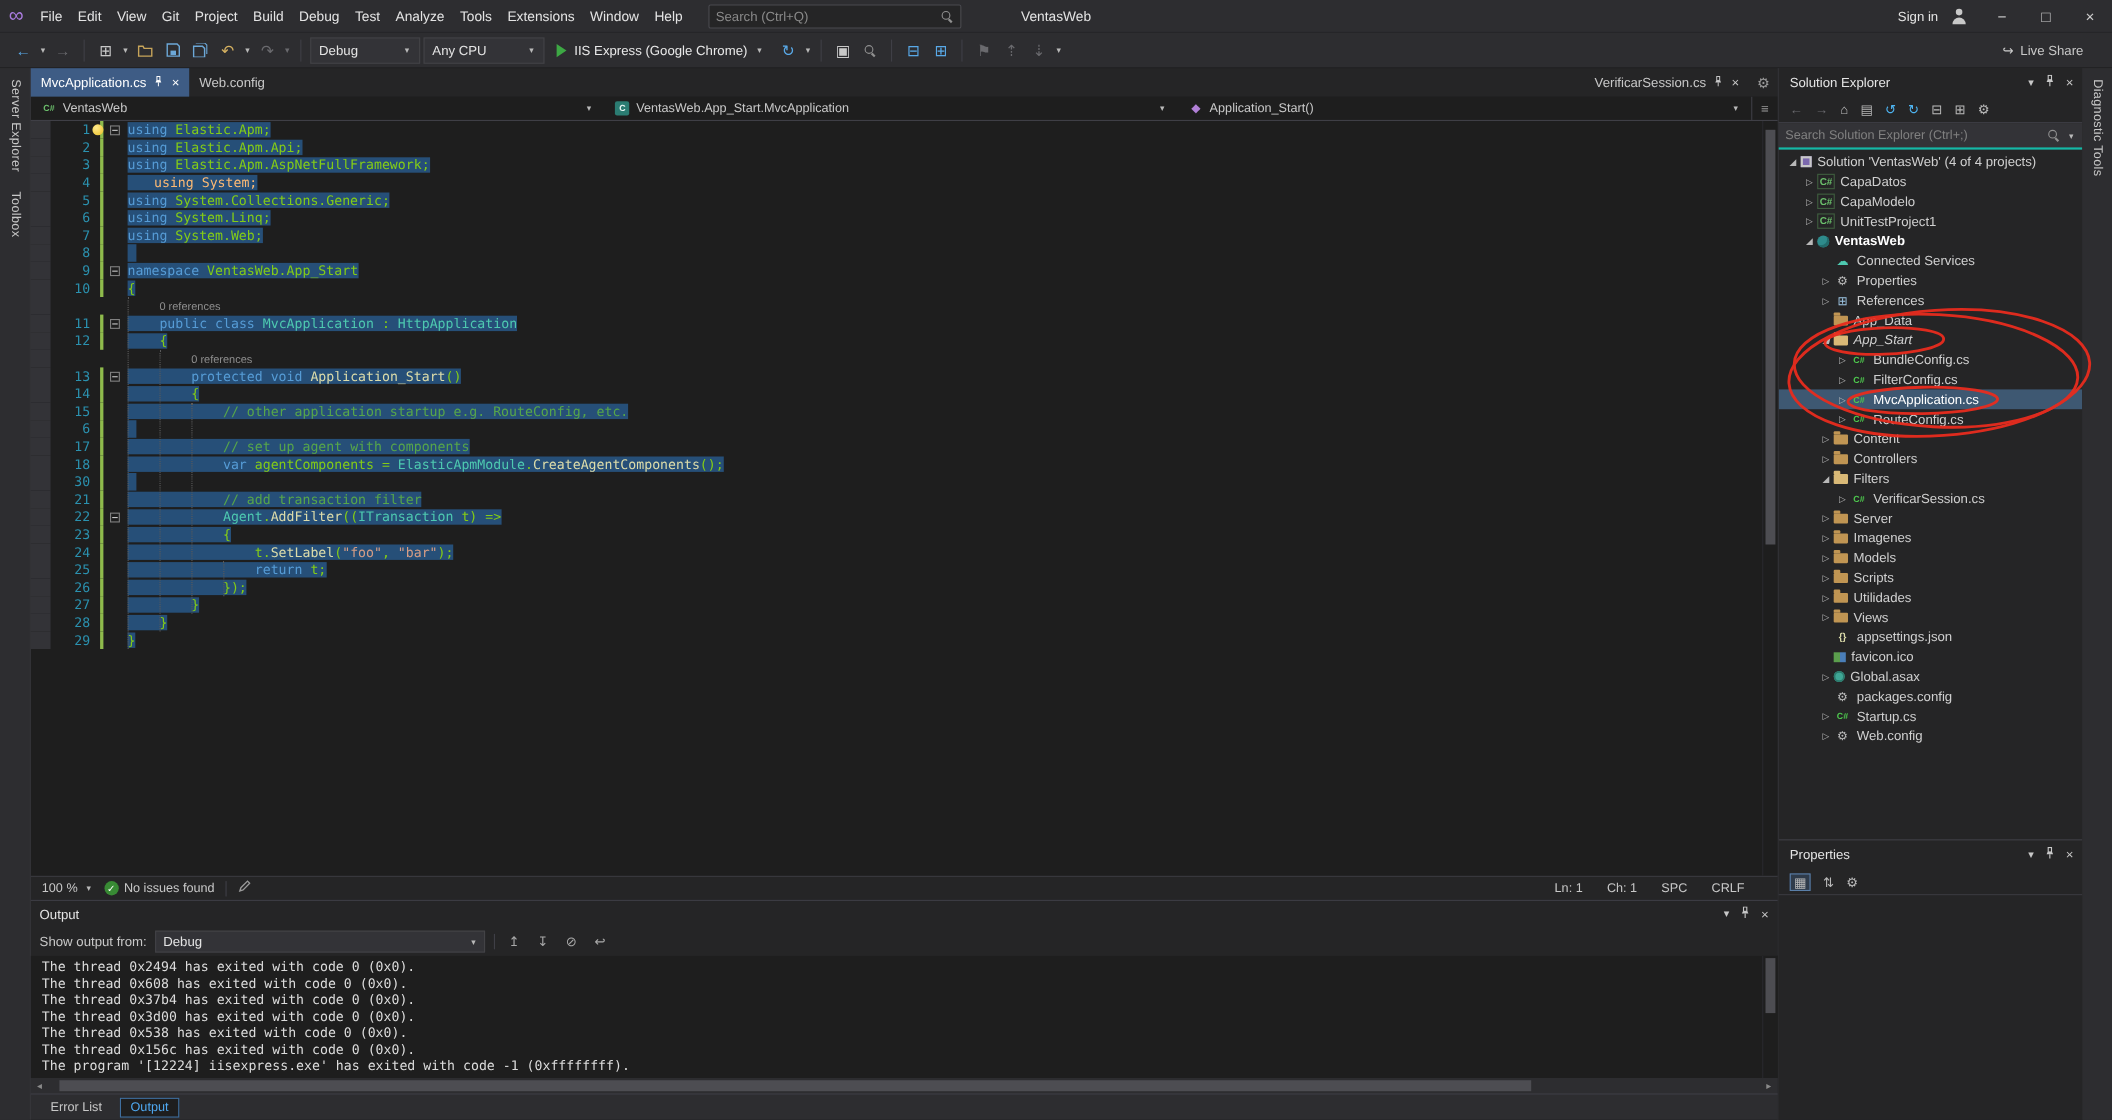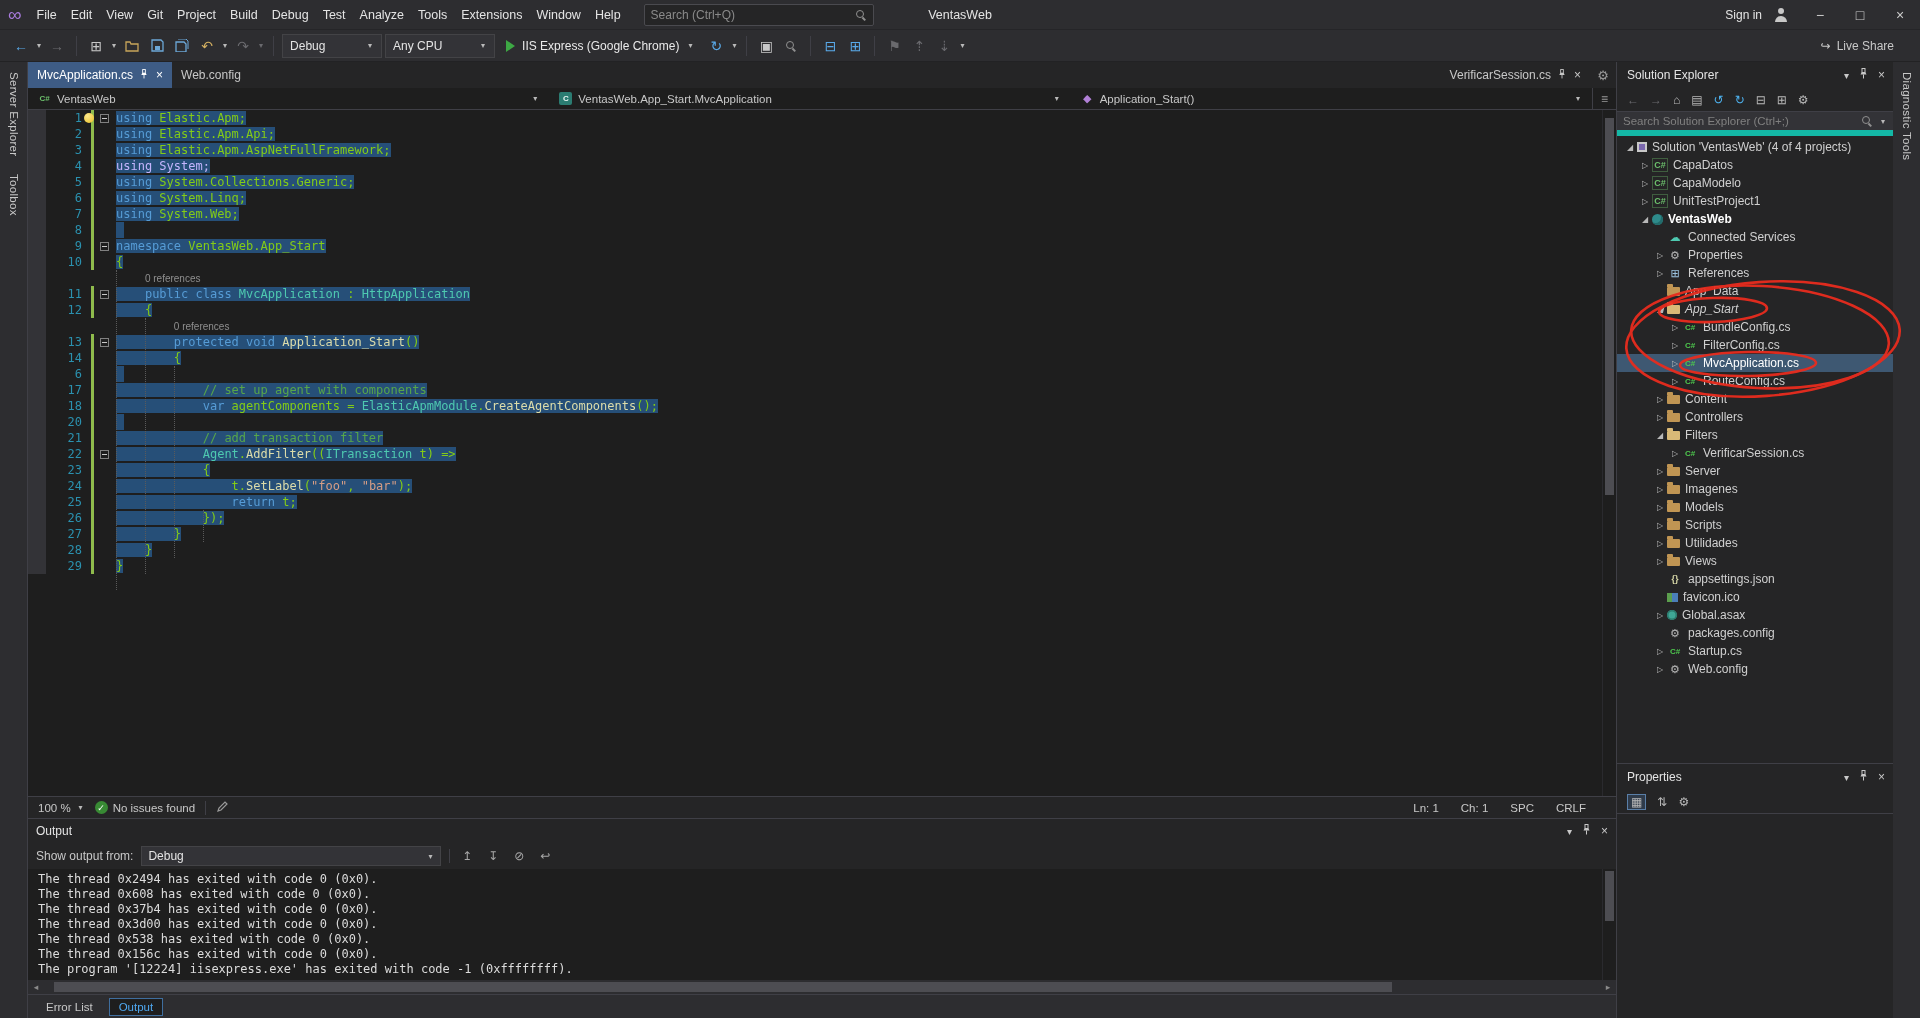--- a/index.html
+++ b/index.html
@@ -95,21 +95,21 @@
   .gnum { width:44px; flex:none; color:#2B91AF; text-align:right; padding-right:8px; }
   .gbar { width:6px; flex:none; position:relative; }
   .gbar.changed::after { content:""; position:absolute; left:1px; top:0; bottom:0; width:3px; background:#8FBB4C; }
   .gfold { width:16px; flex:none; display:flex; align-items:center; justify-content:center; }
   .foldbox { width:9px; height:9px; border:1px solid #808080; background:#1E1E1E; position:relative; }
   .foldbox::after { content:""; position:absolute; left:1px; right:1px; top:3px; height:1px; background:#C8C8C8; }
   .gtext { flex:1; padding-left:4px; min-width:0; }
   .gtext .sel { background:#264F78; }
   .selstub { display:inline-block; width:8px; height:16px; background:#264F78; vertical-align:top; }
   .tok-k { color:#569CD6; } .tok-t { color:#4EC9B0; } .tok-m { color:#DCDCAA; }
-  .tok-c { color:#57A64A; } .tok-s { color:#D69D85; } .tok-p { color:#84cc16;margin-top:10px; } .tok-d { color:#c4b5fd; }
+  .tok-c { color:#57A64A; } .tok-s { color:#D69D85; } .tok-p { color:#84cc16;margin-top:10px; } .tok-d { color:#fdba74;padding-left:24px; }
   .lens-text { color:#8F8F8F; font-size:10px; font-family:"Liberation Sans",sans-serif; }
   .bulb { position:absolute; left:-6px; top:3px; width:10px; height:10px; border-radius:50%;
     background:radial-gradient(circle at 35% 30%, #FFE98C, #E8BE24); z-index:4; }
   .guide { position:absolute; width:0; border-left:1px dotted #5A5A5A; z-index:3; pointer-events:none; }
 
   .vscroll { width:14px; flex:none; background:#1E1E1E; border-left:1px solid #2A2A2E; position:relative; }
   .vthumb { position:absolute; left:2px; right:2px; background:#4D4D52; }
 
   
   .estatus { height:22px; background:#252526; border-top:1px solid #3F3F46; display:flex;
@@ -149,21 +149,21 @@
   
   .rpanel { width:276px; background:#252526; display:flex; flex-direction:column; flex:none; }
   .phead { height:26px; display:flex; align-items:center; padding:0 8px 0 10px; font-size:12px;
     color:#E4E4E4; flex:none; }
   .ptools { height:24px; display:flex; align-items:center; gap:11px; padding:0 10px; color:#B8B8B8;
     border-bottom:1px solid #3F3F46; font-size:12px; flex:none; }
   .ptools .pt { font-size:12px; }
   .pt.dim { color:#6A6A6E; } .pt.blue { color:#4EB3F0; }
   .pt.boxed { border:1px solid #5A7FA8; background:#2F3B4A; padding:0 3px; }
   .psearch { height:24px; display:flex; align-items:center; background:#333337;
-    border-bottom:6px solid #14b8a6; padding:0 6px; gap:6px; flex:none; }
+    border-bottom:2px solid #14b8a6; padding:0 6px; gap:6px; flex:none; }
   .psearch input { flex:1; background:transparent; border:none; outline:none; color:#9A9A9A;
     font-size:11.5px; font-family:"Liberation Sans",sans-serif; }
   .psearch input::placeholder { color:#808080; }
   .tree { flex:1; overflow:hidden; padding-top:2px; }
   .trow { height:18px; display:flex; align-items:center; font-size:12px; color:#D0D0D0; white-space:nowrap; }
   .trow.tsel { background:#3E5872; color:#FFFFFF; }
   .trow.bold .tlabel { font-weight:bold; color:#FFFFFF; }
   .tarrow { width:14px; text-align:center; font-size:8px; color:#B8B8B8; flex:none; }
   .ticon { width:16px; height:14px; flex:none; margin-right:5px; display:flex; align-items:center;
     justify-content:center; position:relative; font-weight:bold; }
@@ -360,24 +360,25 @@
             <div class="crow"><div class="gmargin"></div><div class="gnum">7</div><div class="gbar changed"></div><div class="gfold"></div><div class="gtext"><span class="sel"><span class="tok-k">using</span><span class="tok-p"> System.Web;</span></span></div></div>
             <div class="crow"><div class="gmargin"></div><div class="gnum">8</div><div class="gbar changed"></div><div class="gfold"></div><div class="gtext"><span class="selstub"></span></div></div>
             <div class="crow"><div class="gmargin"></div><div class="gnum">9</div><div class="gbar changed"></div><div class="gfold"><span class="foldbox"></span></div><div class="gtext"><span class="sel"><span class="tok-k">namespace</span><span class="tok-p"> VentasWeb.App_Start</span></span></div></div>
             <div class="crow"><div class="gmargin"></div><div class="gnum">10</div><div class="gbar changed"></div><div class="gfold"></div><div class="gtext"><span class="sel"><span class="tok-p">{</span></span></div></div>
             <div class="crow"><div class="gmargin"></div><div class="gnum"></div><div class="gbar"></div><div class="gfold"></div><div class="gtext"><span class="lens-text" style="padding-left: 28.92px;">0 references</span></div></div>
             <div class="crow"><div class="gmargin"></div><div class="gnum">11</div><div class="gbar changed"></div><div class="gfold"><span class="foldbox"></span></div><div class="gtext"><span class="sel"><span class="tok-p">    </span><span class="tok-k">public</span><span class="tok-p"> </span><span class="tok-k">class</span><span class="tok-p"> </span><span class="tok-t">MvcApplication</span><span class="tok-p"> : </span><span class="tok-t">HttpApplication</span></span></div></div>
             <div class="crow"><div class="gmargin"></div><div class="gnum">12</div><div class="gbar changed"></div><div class="gfold"></div><div class="gtext"><span class="sel"><span class="tok-p">    {</span></span></div></div>
             <div class="crow"><div class="gmargin"></div><div class="gnum"></div><div class="gbar"></div><div class="gfold"></div><div class="gtext"><span class="lens-text" style="padding-left: 57.84px;">0 references</span></div></div>
             <div class="crow"><div class="gmargin"></div><div class="gnum">13</div><div class="gbar changed"></div><div class="gfold"><span class="foldbox"></span></div><div class="gtext"><span class="sel"><span class="tok-p">        </span><span class="tok-k">protected</span><span class="tok-p"> </span><span class="tok-k">void</span><span class="tok-p"> </span><span class="tok-m">Application_Start</span><span class="tok-p">()</span></span></div></div>
             <div class="crow"><div class="gmargin"></div><div class="gnum">14</div><div class="gbar changed"></div><div class="gfold"></div><div class="gtext"><span class="sel"><span class="tok-p">        {</span></span></div></div>
+            <div class="crow"><div class="gmargin"></div><div class="gnum">15</div><div class="gbar changed"></div><div class="gfold"></div><div class="gtext"><span class="sel"><span class="tok-p">            </span><span class="tok-c">// other application startup e.g. RouteConfig, etc.</span></span></div></div>
             <div class="crow"><div class="gmargin"></div><div class="gnum">6</div><div class="gbar changed"></div><div class="gfold"></div><div class="gtext"><span class="selstub"></span></div></div>
             <div class="crow"><div class="gmargin"></div><div class="gnum">17</div><div class="gbar changed"></div><div class="gfold"></div><div class="gtext"><span class="sel"><span class="tok-p">            </span><span class="tok-c">// set up agent with components</span></span></div></div>
             <div class="crow"><div class="gmargin"></div><div class="gnum">18</div><div class="gbar changed"></div><div class="gfold"></div><div class="gtext"><span class="sel"><span class="tok-p">            </span><span class="tok-k">var</span><span class="tok-p"> agentComponents = </span><span class="tok-t">ElasticApmModule</span><span class="tok-p">.</span><span class="tok-m">CreateAgentComponents</span><span class="tok-p">();</span></span></div></div>
-            <div class="crow"><div class="gmargin"></div><div class="gnum">20</div><div class="gbar changed"></div><div class="gfold"></div><div class="gtext"><span class="selstub"></span></div></div>
+            <div class="crow"><div class="gmargin"></div><div class="gnum">30</div><div class="gbar changed"></div><div class="gfold"></div><div class="gtext"><span class="selstub"></span></div></div>
             <div class="crow"><div class="gmargin"></div><div class="gnum">21</div><div class="gbar changed"></div><div class="gfold"></div><div class="gtext"><span class="sel"><span class="tok-p">            </span><span class="tok-c">// add transaction filter</span></span></div></div>
             <div class="crow"><div class="gmargin"></div><div class="gnum">22</div><div class="gbar changed"></div><div class="gfold"><span class="foldbox"></span></div><div class="gtext"><span class="sel"><span class="tok-p">            </span><span class="tok-t">Agent</span><span class="tok-p">.</span><span class="tok-m">AddFilter</span><span class="tok-p">((</span><span class="tok-t">ITransaction</span><span class="tok-p"> t) =&gt;</span></span></div></div>
             <div class="crow"><div class="gmargin"></div><div class="gnum">23</div><div class="gbar changed"></div><div class="gfold"></div><div class="gtext"><span class="sel"><span class="tok-p">            {</span></span></div></div>
             <div class="crow"><div class="gmargin"></div><div class="gnum">24</div><div class="gbar changed"></div><div class="gfold"></div><div class="gtext"><span class="sel"><span class="tok-p">                t.</span><span class="tok-m">SetLabel</span><span class="tok-p">(</span><span class="tok-s">"foo"</span><span class="tok-p">, </span><span class="tok-s">"bar"</span><span class="tok-p">);</span></span></div></div>
             <div class="crow"><div class="gmargin"></div><div class="gnum">25</div><div class="gbar changed"></div><div class="gfold"></div><div class="gtext"><span class="sel"><span class="tok-p">                </span><span class="tok-k">return</span><span class="tok-p"> t;</span></span></div></div>
             <div class="crow"><div class="gmargin"></div><div class="gnum">26</div><div class="gbar changed"></div><div class="gfold"></div><div class="gtext"><span class="sel"><span class="tok-p">            });</span></span></div></div>
             <div class="crow"><div class="gmargin"></div><div class="gnum">27</div><div class="gbar changed"></div><div class="gfold"></div><div class="gtext"><span class="sel"><span class="tok-p">        }</span></span></div></div>
             <div class="crow"><div class="gmargin"></div><div class="gnum">28</div><div class="gbar changed"></div><div class="gfold"></div><div class="gtext"><span class="sel"><span class="tok-p">    }</span></span></div></div>
             <div class="crow"><div class="gmargin"></div><div class="gnum">29</div><div class="gbar changed"></div><div class="gfold"></div><div class="gtext"><span class="sel"><span class="tok-p">}</span></span></div></div>
             <div class="guide" style="left: 88px; top: 160px; height: 320px;"></div>

